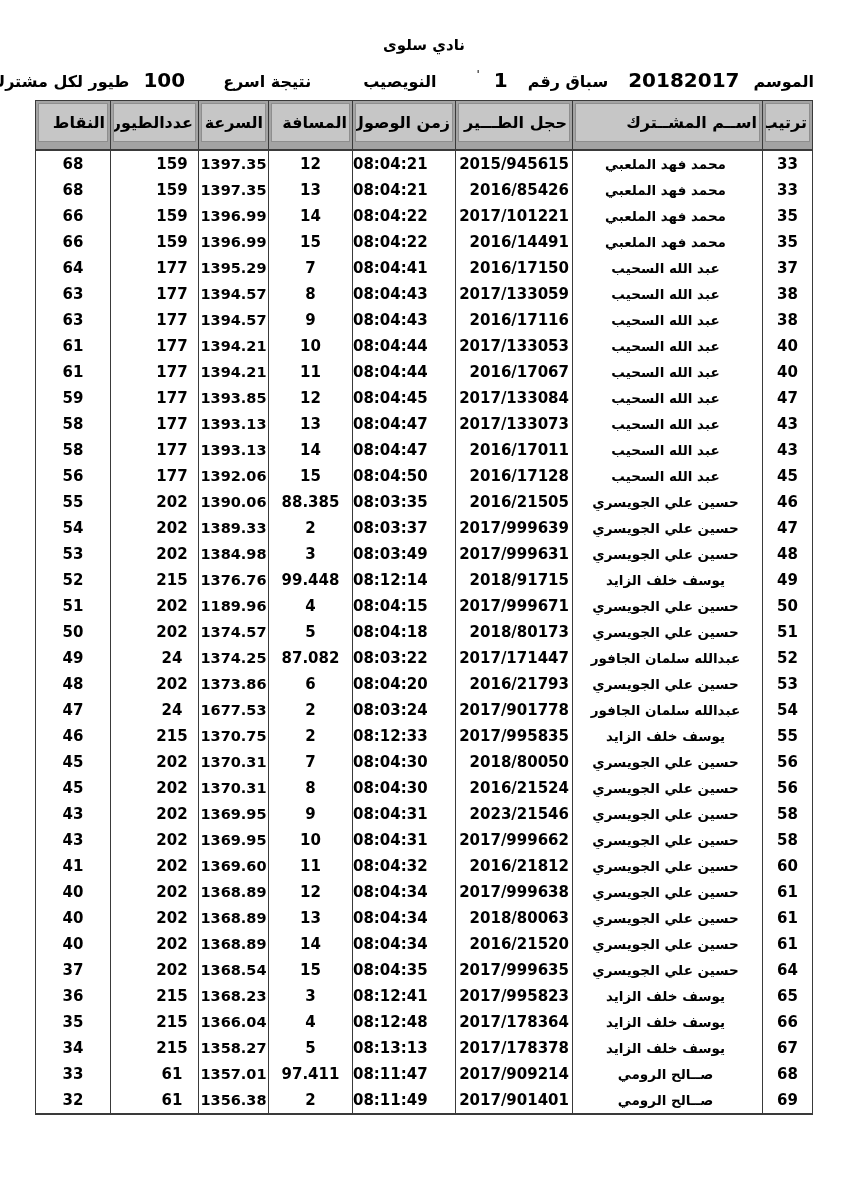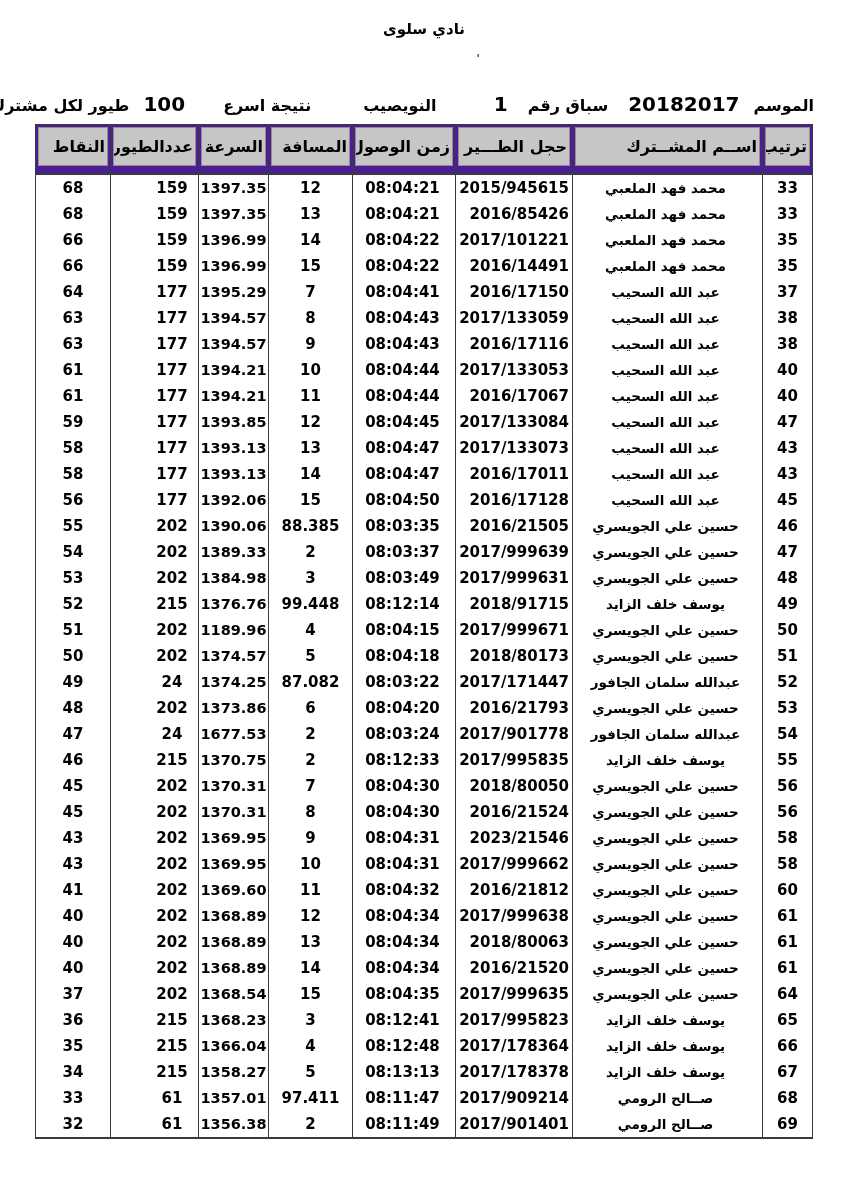--- a/index.html
+++ b/index.html
@@ -3,59 +3,59 @@
 <meta charset="utf-8">
 <style>
   html,body{margin:0;padding:0;}
   body{
     width:848px;height:1200px;background:#ffffff;overflow:hidden;
     font-family:"DejaVu Sans",sans-serif;font-weight:bold;color:#000;
     direction:rtl;
   }
   .page{padding-top:20px;}
   .club-title{
-    text-align:center;font-size:15px;letter-spacing:.5px;margin-bottom:14px;
+    text-align:center;font-size:15px;letter-spacing:.5px;margin-bottom:14px;margin-top:16px;
   }
   .info-line{
     display:flex;align-items:baseline;column-gap:14px;
     padding:0 34px 0 55px;font-size:16px;margin-bottom:8px;white-space:nowrap;
   }
-  .info-line .num{font-size:20px;font-family:"DejaVu Sans",sans-serif;margin-top:40px;}
+  .info-line .num{font-size:20px;font-family:"DejaVu Sans",sans-serif;}
   .g-sm{margin-right:6px;}
   .g-md{margin-right:26px;}
   .g-lg{margin-right:38px;margin-left:24px;}
   .tick{font-size:11px;color:#444;align-self:flex-start;}
 
   table.results{
     border-collapse:collapse;table-layout:fixed;
     margin-right:35px;width:777px;
     border:1px solid #3a3a3a;border-bottom:2px solid #3a3a3a;
     direction:rtl;
   }
   col.c-rank{width:50px;}  col.c-name{width:190px;} col.c-ring{width:117px;}
   col.c-arr{width:103px;}  col.c-dist{width:84px;}  col.c-speed{width:70px;}
   col.c-birds{width:88px;} col.c-pts{width:75px;}
   thead tr{border-bottom:2px solid #3a3a3a;}
   th{
-    border:1px solid #3a3a3a;background:#4c1d95;
+    border:1px solid #3a3a3a;background:#a3a3a3;
     padding:2px 2px 7px 2px;vertical-align:top;font-weight:bold;
   }
   th .hdr{
     background:#c6c6c6;border:1px solid #8e8e8e;
     font-size:16px;text-align:right;padding:9px 2px 9px 1px;
     white-space:nowrap;overflow:hidden;
   }
   td{
     border-left:1px solid #3a3a3a;border-right:1px solid #3a3a3a;
     height:26px;padding:0;font-size:15px;white-space:nowrap;overflow:hidden;
   }
   td.c-rank{text-align:center;}
   td.c-name{text-align:center;padding-right:4px;font-size:13.5px;}
   td.c-ring{text-align:right;padding-right:3px;}
-  td.c-arr{text-align:center;padding-right:3px;}
+  td.c-arr{text-align:left;padding-right:3px;}
   td.c-dist{text-align:center;}
   td.c-speed{text-align:center;font-size:14.5px;}
   td.c-birds{text-align:center;padding-left:35px;}
   td.c-pts{text-align:center;}
   td .ltr{direction:ltr;unicode-bidi:embed;}
 </style>
 </head>
 <body>
 
 <div class="page">

